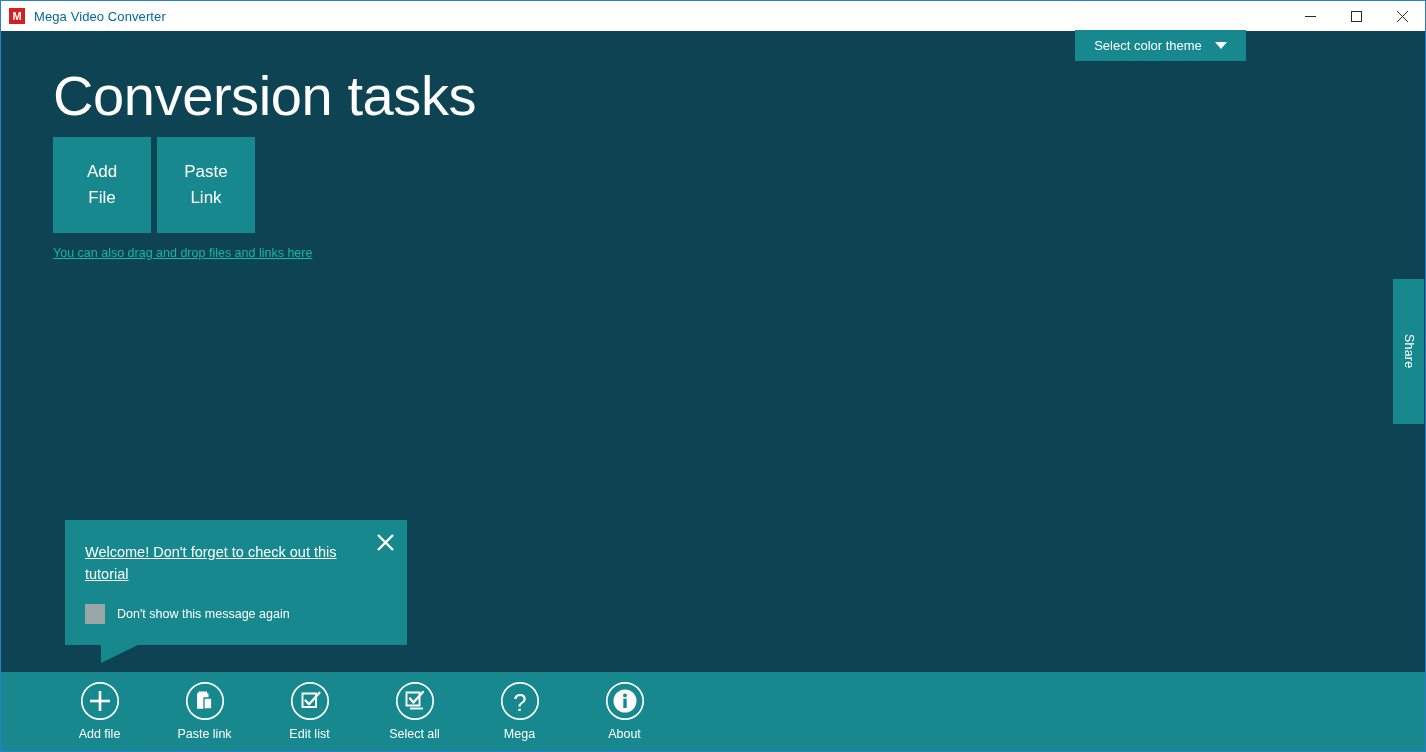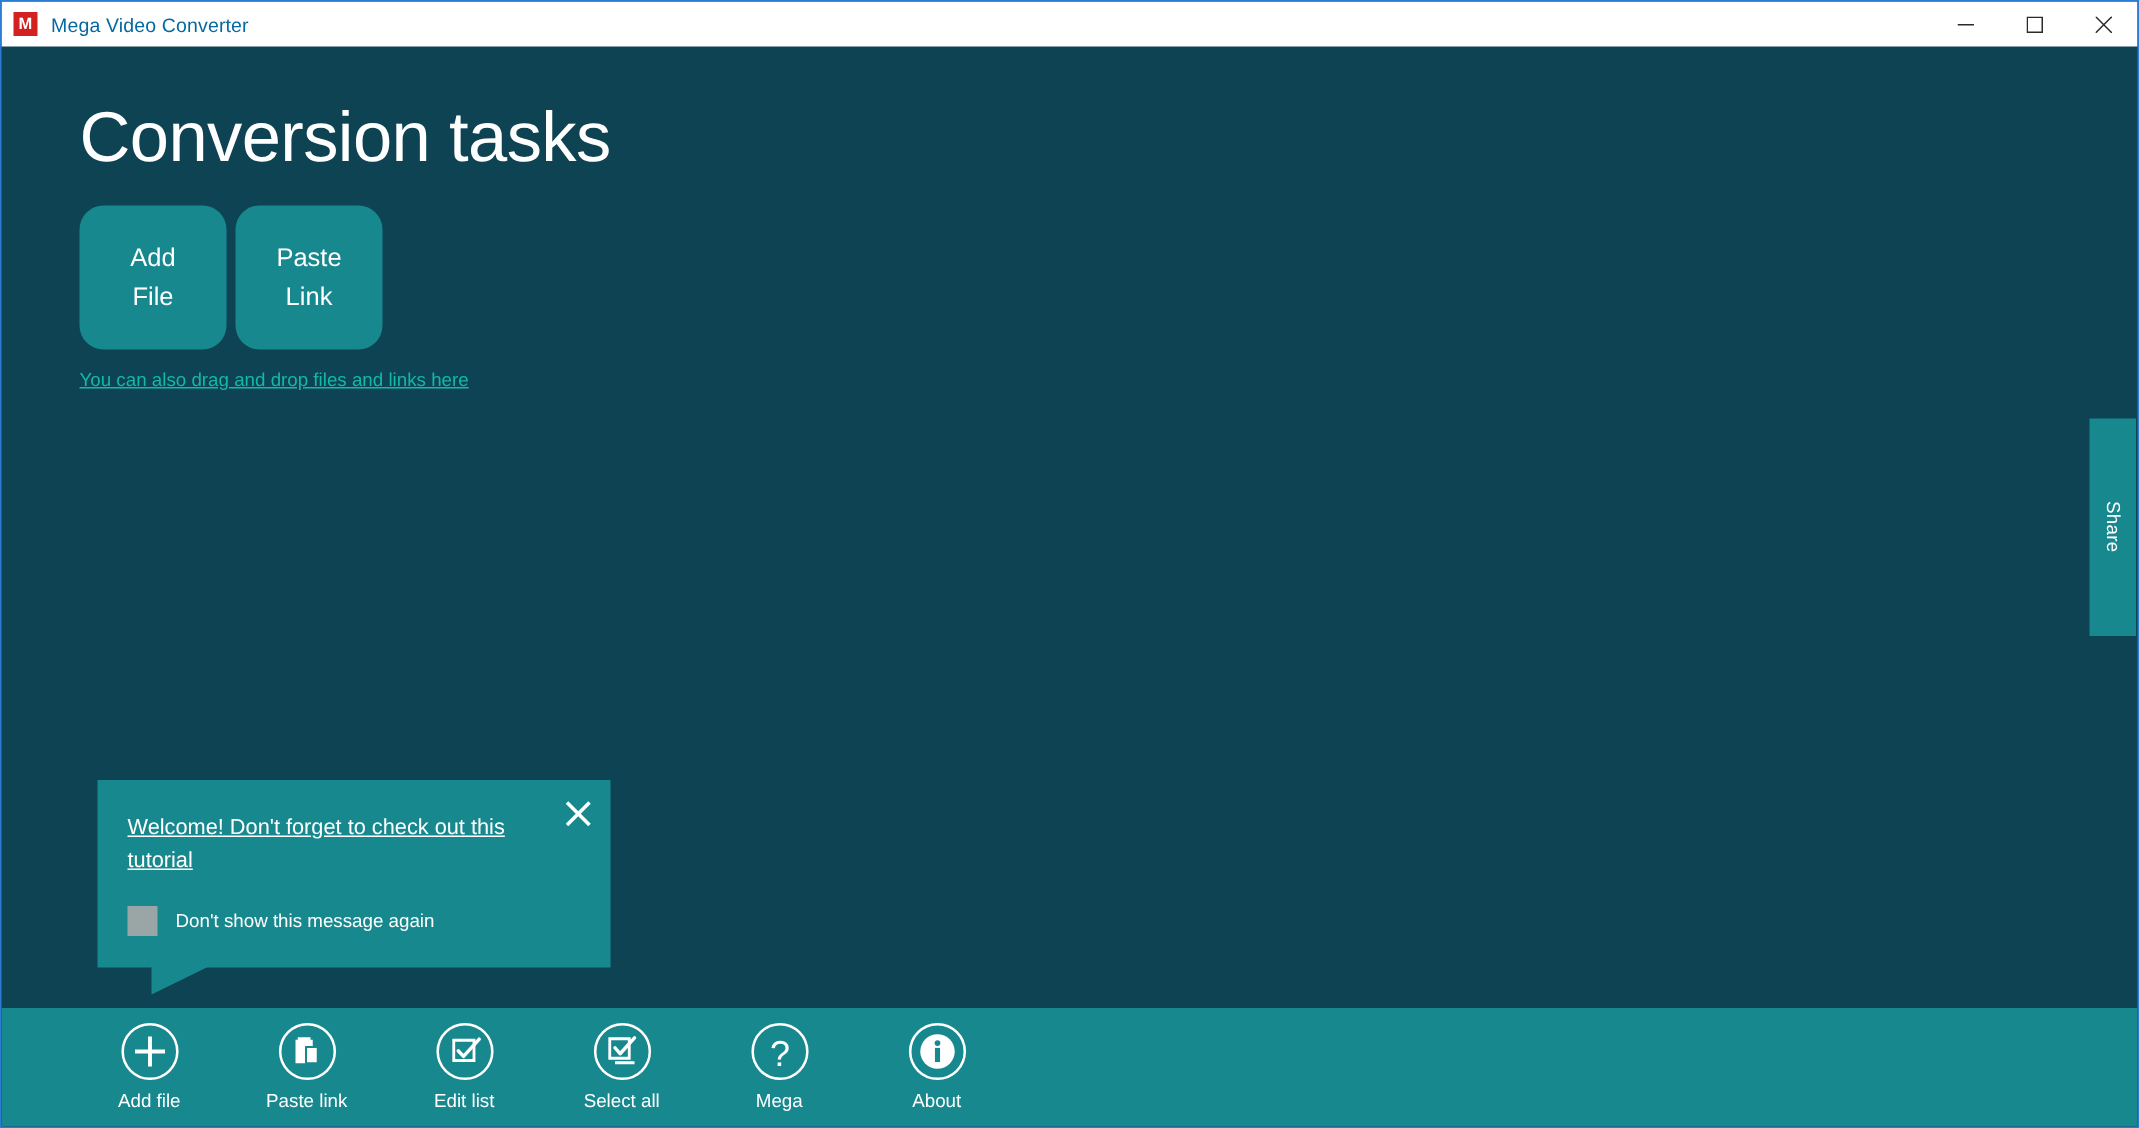--- a/index.html
+++ b/index.html
@@ -72,21 +72,21 @@
   }
 
   
   .heading {
     position: absolute; top: 62px; left: 52px;
     display: flex; align-items: baseline;
     gap: 22px;
     white-space: nowrap;
   }
   .heading .tab {
-    font-size: 47px;
+    font-size: 56px;
     font-weight: 300;
     letter-spacing: -.4px;
     cursor: pointer;
   }
   .heading .tab.active { color: #ffffff; }
   .heading .tab.inactive { color: #8d9ba1; }
 
   
   .bigbtns {
     position: absolute; top: 136px; left: 52px;
@@ -95,21 +95,20 @@
   .bigbtn {
     width: 98px; height: 96px;
     background: #18888f;
     color: #ffffff;
     font-size: 17px;
     line-height: 26px;
     display: flex; flex-direction: column;
     align-items: center; justify-content: center;
     cursor: pointer;
     text-align: center;
-    border-radius: 16px;
   }
 
   .drag-hint {
     position: absolute; top: 245px; left: 52px;
     font-size: 12.5px;
     color: #14b8a6;
     text-decoration: underline;
     cursor: pointer;
     white-space: nowrap;
   }
@@ -223,20 +222,24 @@
       </div>
       <div class="winbtn close">
         <svg width="11" height="11" viewBox="0 0 11 11">
             <line x1="0" y1="0" x2="11" y2="11" stroke="currentColor" stroke-width="1"></line>
             <line x1="11" y1="0" x2="0" y2="11" stroke="currentColor" stroke-width="1"></line>
           </svg>
       </div>
     </div>
   </div>
 
+  <div class="theme-btn">
+    <span>Select color theme</span>
+    <span class="caret"></span>
+  </div>
 
   <div class="heading">
     <span class="tab active">Conversion tasks</span>
   </div>
 
   <div class="bigbtns">
     <div class="bigbtn">
       <span>Add</span>
       <span>File</span>
     </div>

